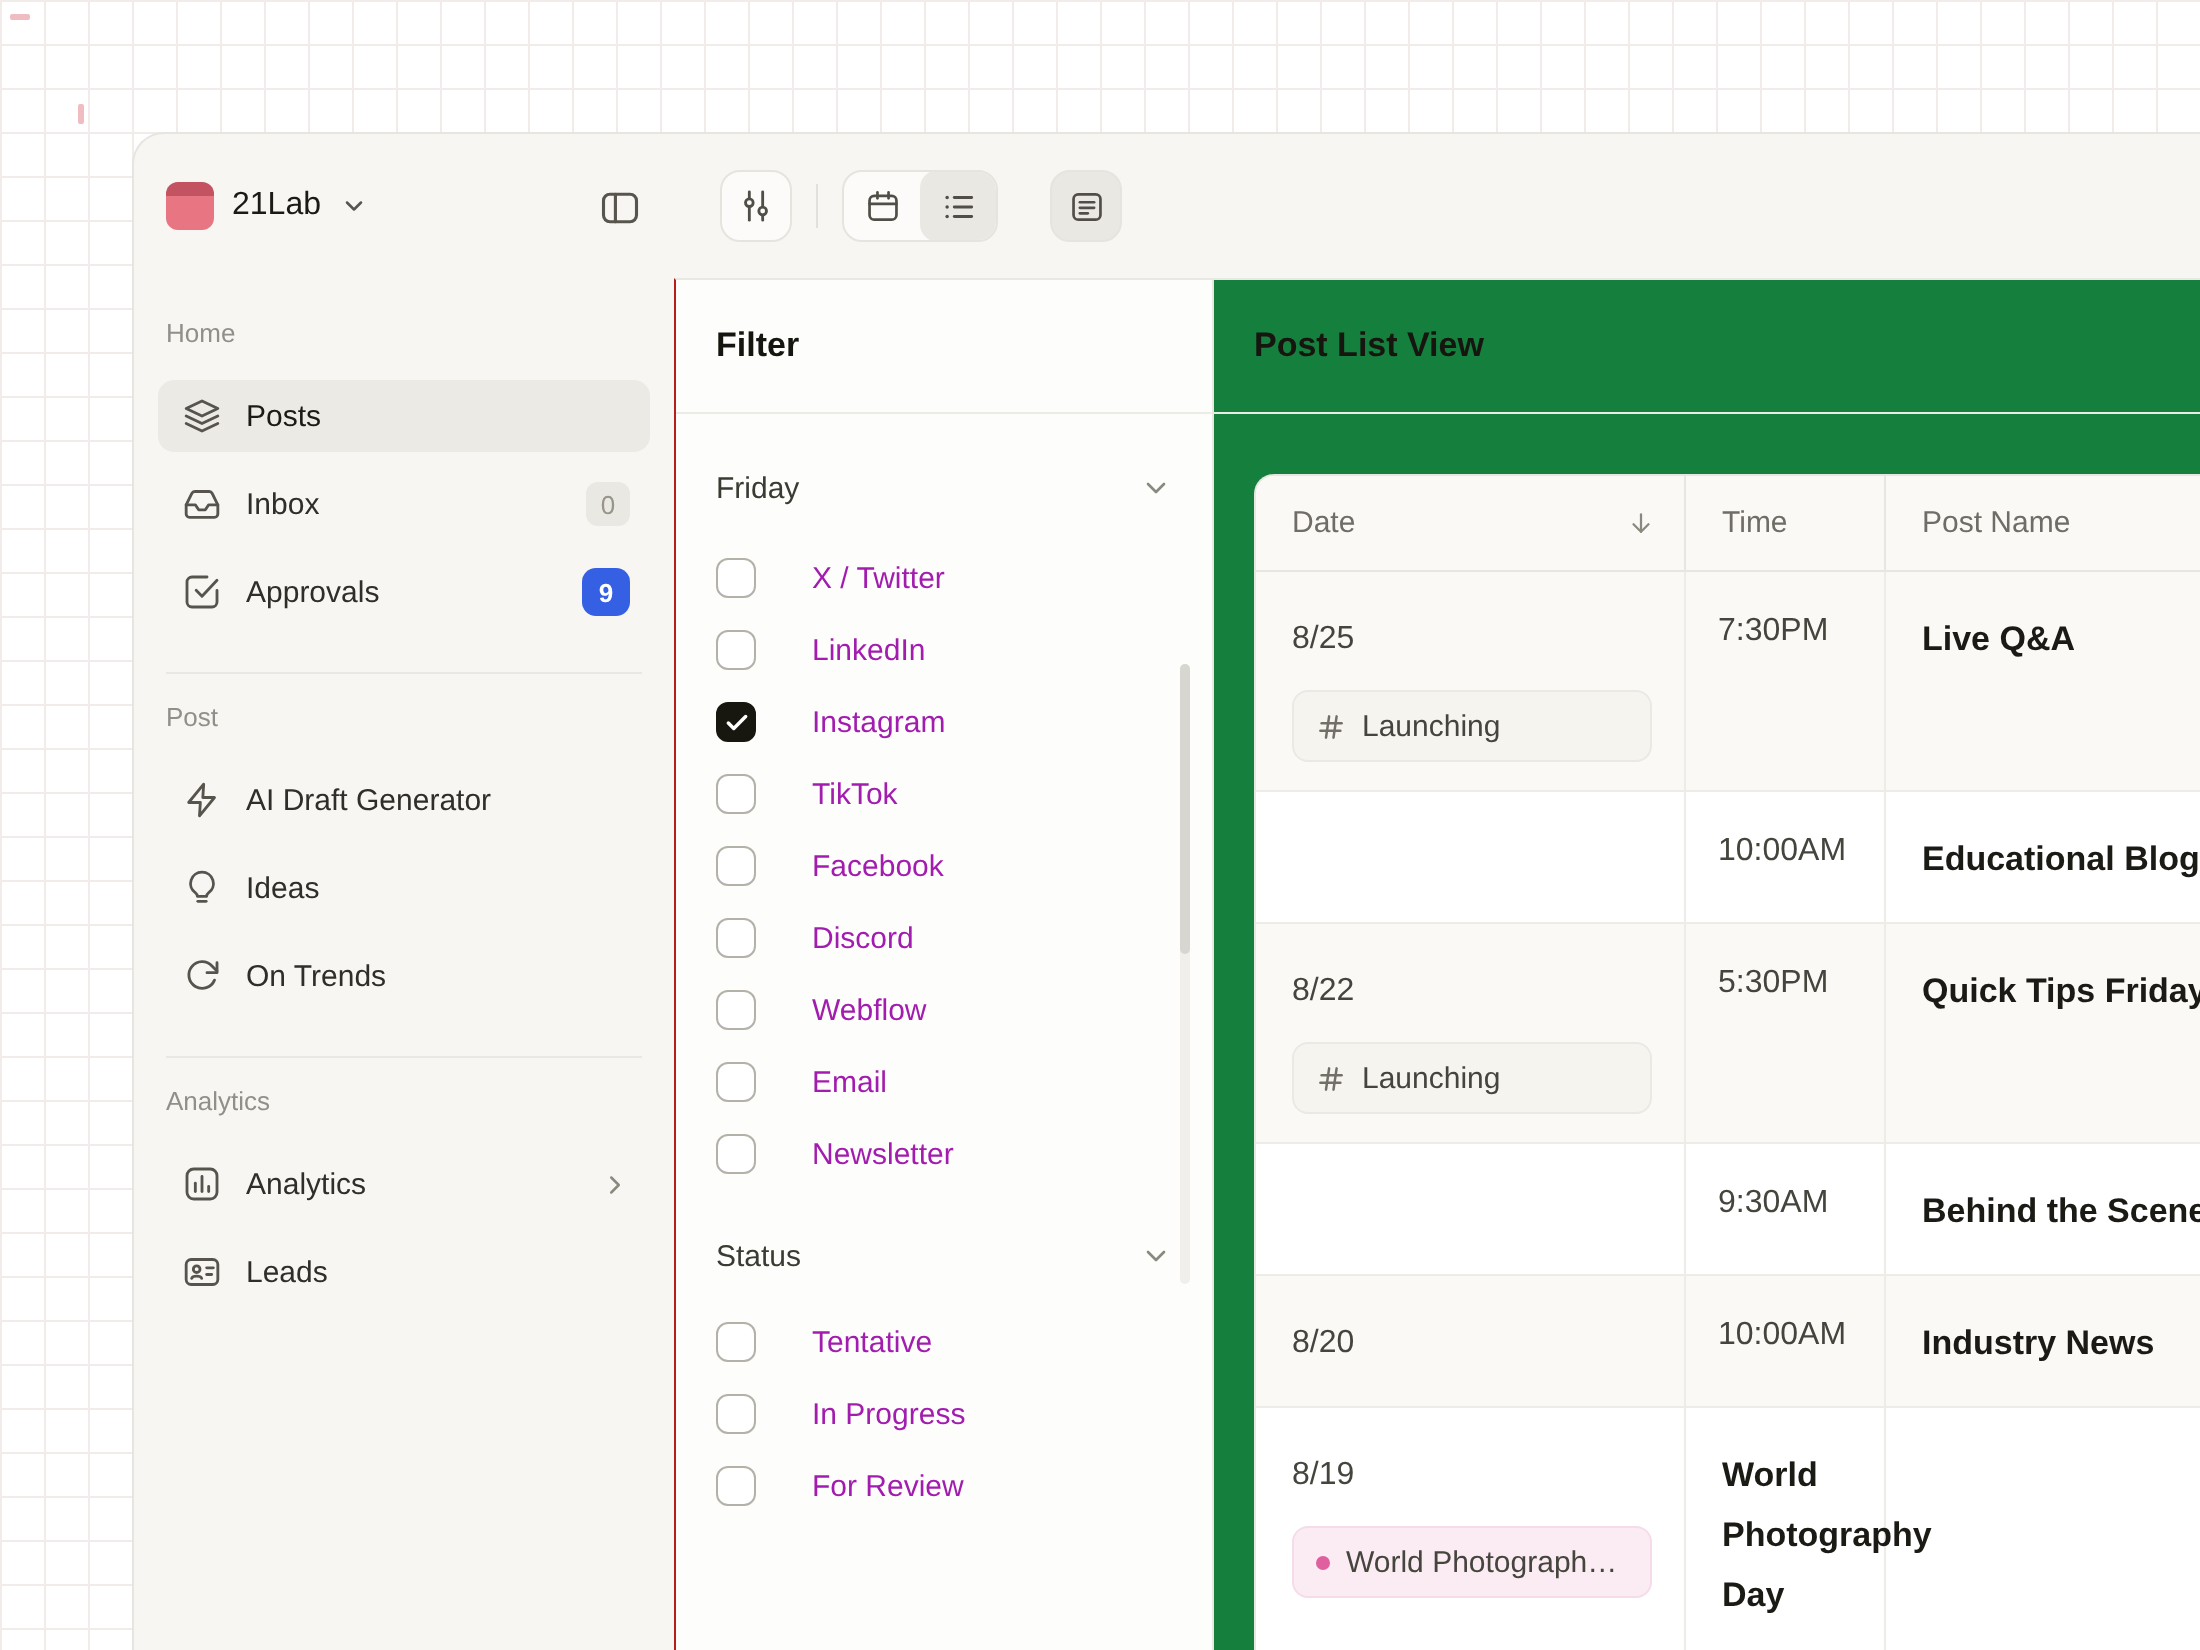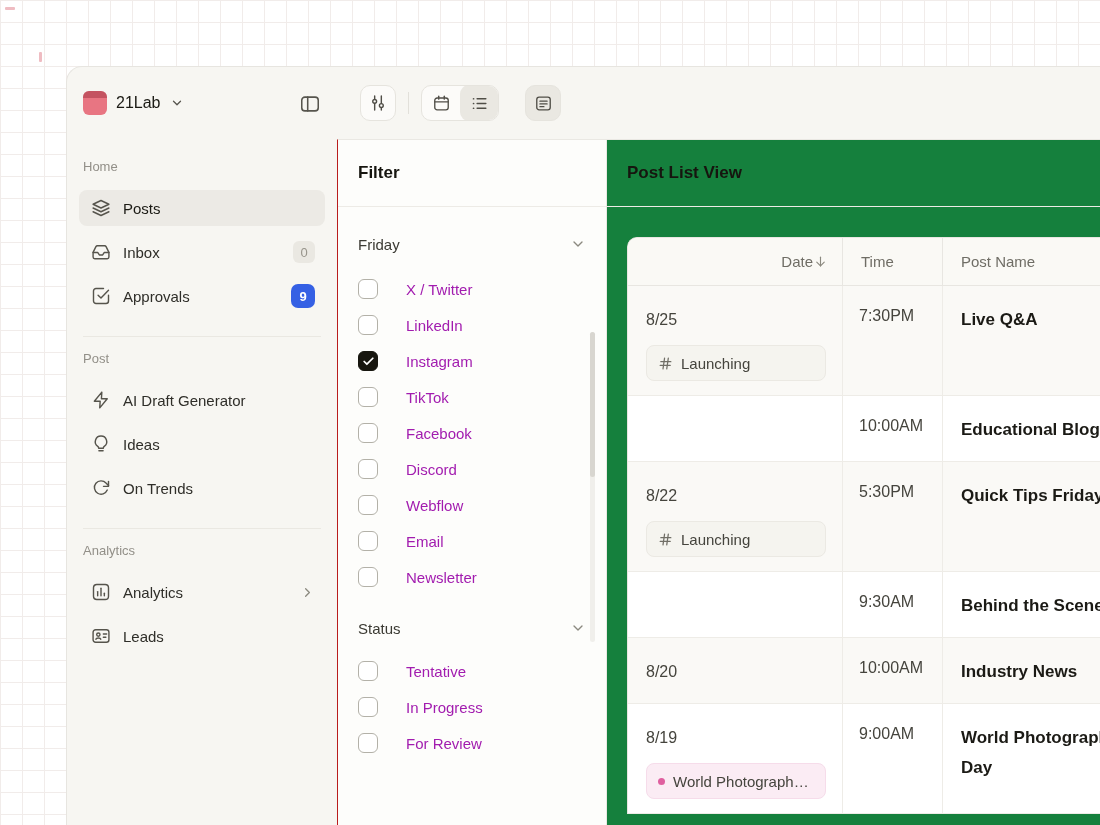--- a/index.html
+++ b/index.html
@@ -81,21 +81,21 @@
   .scrollbar{position:absolute;right:11px;top:192px;width:5px;height:310px;background:#f0efeb;border-radius:3px}
   .scroll-thumb{position:absolute;top:0;left:0;width:5px;height:145px;background:#d8d6d0;border-radius:3px}
 
   
   .list-body{padding:30px 0 0 20px;height:calc(100% - 67px);overflow:hidden}
   .table{width:545px;border-left:1px solid #e8e6e1;border-top:1px solid #e8e6e1;border-radius:10px 0 0 0;
     overflow:hidden;background:#fff}
   .thead,.trow{display:grid;grid-template-columns:215px 100px 230px}
   .th{height:48px;display:flex;align-items:center;font-size:15px;color:#6f6d65;background:#faf9f5;
     border-bottom:1px solid #e8e6e1;border-right:1px solid #e8e6e1;padding:0 14px 0 18px}
-  .th-date{justify-content:flex-end}
+  .th-date{justify-content:space-between}
   .sort-icon{color:#8b897f}
   .trow{min-height:66px}
   .tbody .trow:nth-child(odd){background:#faf9f6}
   .td{border-right:1px solid #eeece7;border-bottom:1px solid #eeece7}
   .td-date{padding:21px 16px 14px 18px;font-size:16px;color:#45443d}
   .date-text{line-height:26px;height:26px}
   .td-time{padding:21px 0 14px 16px;font-size:16px;color:#45443d}
   .td-post{padding:19px 20px 14px 18px;font-size:17px;font-weight:600;color:#1b1a15;line-height:30px}
   .pill{margin-top:12px;height:36px;border-radius:8px;background:#f5f4ef;border:1px solid #ebe9e3;
     display:flex;align-items:center;gap:8px;padding:0 11px;font-size:15px;color:#45443d;cursor:pointer}
@@ -456,21 +456,20 @@
 
   <div class="trow">
     <div class="td td-date">
       <div class="date-text">8/19</div>
       <div class="pill dot-tag">
 
         <span class="dot"></span>
         <span class="pill-label">World Photography Day</span>
       </div>
     </div>
-    <div class="td td-time">9:00AM</div>
     <div class="td td-post">World Photography Day</div>
   </div>
 </div>
       </div>
     </div>
   </section>
 
 </div>
 
 </body></html>

